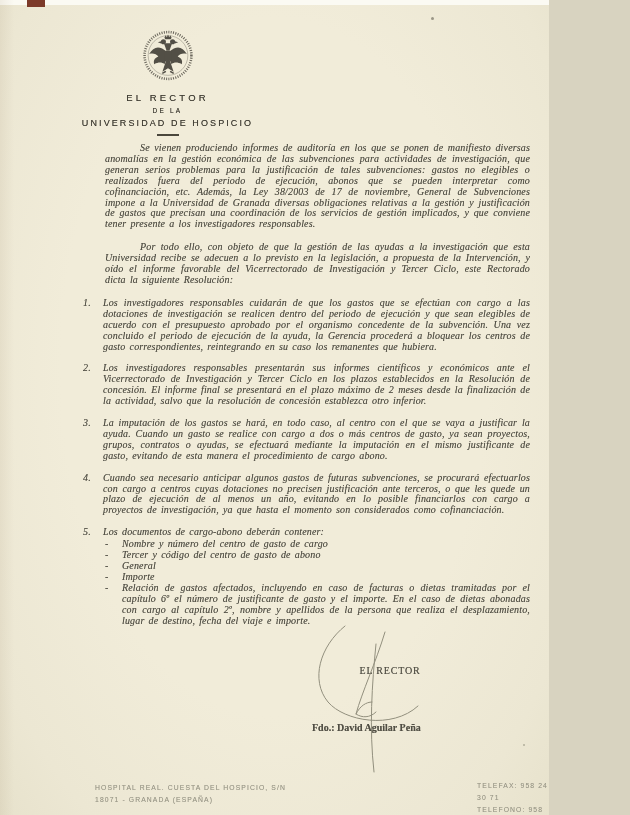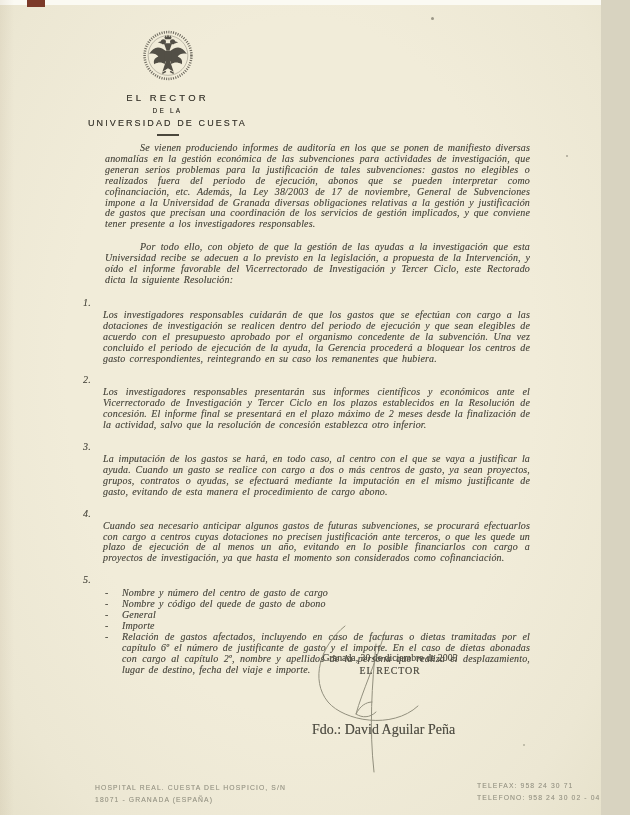--- a/index.html
+++ b/index.html
@@ -4,21 +4,21 @@
 <style>
   html, body { margin: 0; padding: 0; }
   body {
     width: 630px; height: 815px;
     font-family: "Liberation Serif", serif;
     overflow: hidden;
     background: #d8d3c0;
   }
   .page {
     position: relative;
-    width: 601px; height: 815px;
+    width: 549px; height: 815px;
     background: radial-gradient(ellipse at 50% 45%, #f1ecd9 55%, #ece7d3 85%, #e7e2cc 100%);
     overflow: hidden;
   }
   
   .scan-top-strip { position: absolute; left: 0; top: 0; width: 630px; height: 5px; background: #fbfaf3; }
   .scan-red-mark { position: absolute; left: 27px; top: 0; width: 18px; height: 7px; background: #7c3a29; filter: blur(0.6px); }
   .scan-left-shade { position: absolute; left: 0; top: 0; width: 14px; height: 815px;
     background: linear-gradient(90deg, rgba(160,140,110,0.12), rgba(160,140,110,0)); }
   .speck { position: absolute; border-radius: 50%; background: #6d6a5c; }
   .speck.s1 { left: 431px; top: 17px; width: 3px; height: 3px; opacity: .65; }
@@ -39,39 +39,39 @@
     position: absolute; left: 105px; top: 143px; width: 425px;
     color: #4f4d43; font-size: 10px; line-height: 10.9px;
     text-align: justify; word-spacing: 1.5px; letter-spacing: 0.15px;
     text-shadow: 0 0 0.55px rgba(79,77,67,0.55);
     font-style: italic;
   }
   .para { margin: 0 0 12px 0; text-indent: 35px; }
   .rlist { margin-left: -22px;  }
   .li { display: flex; margin-bottom: 11px; }
   .li-num { flex: none; width: 20px; }
-  .li-text { flex: 1; text-align: justify; margin-top: 12px; }
+  .li-text { flex: 1; text-align: justify; }
   .bullets { margin-top: 1px; }
   .bullet { display: flex; }
   .b-dash { flex: none; width: 17px; padding-left: 2px; }
   .b-text { flex: 1; text-align: justify; }
 
   
   .sig-flourish { position: absolute; left: 290px; top: 618px; width: 180px; height: 165px; pointer-events: none; }
   .sig-place-date {
     position: absolute; left: 295px; top: 652px; width: 190px; text-align: center;
     color: #504e44; font-size: 9.8px; text-shadow: 0 0 0.55px rgba(80,78,68,0.55);
   }
   .sig-title {
     position: absolute; left: 295px; top: 665px; width: 190px; text-align: center;
     color: #504e44; font-size: 10px; letter-spacing: 0.8px; text-shadow: 0 0 0.55px rgba(80,78,68,0.55);
   }
   .sig-fdo {
     position: absolute; left: 312px; top: 722px;
-    color: #504e44; font-size: 14px; text-shadow: 0 0 0.55px rgba(80,78,68,0.55);
+    color: #504e44; font-size: 10px; text-shadow: 0 0 0.55px rgba(80,78,68,0.55); font-weight: bold;
   }
 
   
   .footer-left, .footer-right {
     position: absolute; font-family: "Liberation Sans", sans-serif;
     font-size: 6.8px; letter-spacing: 1.1px; color: #9c9a8a; line-height: 12px;
     text-shadow: 0 0 0.5px rgba(156,154,138,0.6);
   }
   .footer-left  { left: 95px;  top: 782px; }
   .footer-right { left: 477px; top: 780px; }
@@ -106,21 +106,21 @@
           <path d="M43 19 l2.3 -5 2.4 4 2.3 -5 2.4 5 2.3 -4 2.3 5 -1.5 3 -10.8 0 z"></path>
           <rect x="43" y="44" width="14" height="21" rx="4"></rect>
           <path d="M46 65 L39 86 L50 79 L61 86 L54 65 Z"></path>
           <path d="M38 88 l7 -4 1.6 2.4 -7 4 z"></path>
           <path d="M62 88 l-7 -4 -1.6 2.4 7 4 z"></path>
         </g>
       </svg>
     </div>
     <div class="lh-line lh-1">EL RECTOR</div>
     <div class="lh-line lh-2">DE LA</div>
-    <div class="lh-line lh-3">UNIVERSIDAD DE CUESTA</div>
+    <div class="lh-line lh-3">UNIVERSIDAD DE HOSPICIO</div>
     <div class="lh-rule"></div>
   </div>
 
   <div class="doc-body">
     <p class="para">Se vienen produciendo informes de auditoría en los que se ponen de manifiesto diversas anomalías en la gestión económica de las subvenciones para actividades de investigación, que generan serios problemas para la justificación de tales subvenciones: gastos no elegibles o realizados fuera del periodo de ejecución, abonos que se pueden interpretar como cofinanciación, etc. Además, la Ley 38/2003 de 17 de noviembre, General de Subvenciones impone a la Universidad de Granada diversas obligaciones relativas a la gestión y justificación de gastos que precisan una coordinación de los servicios de gestión implicados, y que conviene tener presente a los investigadores responsables.</p>
     <p class="para">Por todo ello, con objeto de que la gestión de las ayudas a la investigación que esta Universidad recibe se adecuen a lo previsto en la legislación, a propuesta de la Intervención, y oído el informe favorable del Vicerrectorado de Investigación y Tercer Ciclo, este Rectorado dicta la siguiente Resolución:</p>
 
     <div class="rlist">
       <div class="li">
         <span class="li-num">1.</span>
@@ -134,48 +134,48 @@
         <span class="li-num">3.</span>
         <div class="li-text">La imputación de los gastos se hará, en todo caso, al centro con el que se vaya a justificar la ayuda. Cuando un gasto se realice con cargo a dos o más centros de gasto, ya sean proyectos, grupos, contratos o ayudas, se efectuará mediante la imputación en el mismo justificante de gasto, evitando de esta manera el procedimiento de cargo abono.</div>
       </div>
       <div class="li">
         <span class="li-num">4.</span>
         <div class="li-text">Cuando sea necesario anticipar algunos gastos de futuras subvenciones, se procurará efectuarlos con cargo a centros cuyas dotaciones no precisen justificación ante terceros, o que les quede un plazo de ejecución de al menos un año, evitando en lo posible financiarlos con cargo a proyectos de investigación, ya que hasta el momento son considerados como cofinanciación.</div>
       </div>
       <div class="li">
         <span class="li-num">5.</span>
         <div class="li-text">
+          <div>Los documentos de cargo-abono deberán contener:</div>
           <div class="bullets">
             <div class="bullet">
               <span class="b-dash">-</span>
               <div class="b-text">Nombre y número del centro de gasto de cargo</div>
             </div>
             <div class="bullet">
               <span class="b-dash">-</span>
-              <div class="b-text">Nombre y código del quede de gasto de abono</div>
+              <div class="b-text">Tercer y código del centro de gasto de abono</div>
             </div>
             <div class="bullet">
               <span class="b-dash">-</span>
               <div class="b-text">General</div>
             </div>
             <div class="bullet">
               <span class="b-dash">-</span>
               <div class="b-text">Importe</div>
             </div>
             <div class="bullet">
               <span class="b-dash">-</span>
               <div class="b-text">Relación de gastos afectados, incluyendo en caso de facturas o dietas tramitadas por el capítulo 6º el número de justificante de gasto y el importe. En el caso de dietas abonadas con cargo al capítulo 2º, nombre y apellidos de la persona que realiza el desplazamiento, lugar de destino, fecha del viaje e importe.</div>
             </div>
           </div>
         </div>
       </div>
     </div>
   </div>
 
-  <div class="sig-place-date">Granada, 30 de diciembre de 2005</div>
   <div class="sig-title">EL RECTOR</div>
   <div class="sig-flourish">
     <svg viewBox="0 0 180 165" width="180" height="165">
       <g fill="none" stroke="#72705f" stroke-width="1" opacity="0.75" stroke-linecap="round">
         <path d="M55 8 C30 28 20 62 38 84 C54 103 102 112 128 88"></path>
         <path d="M86 26 C82 66 79 110 84 154"></path>
         <path d="M95 14 C86 44 72 74 66 96 C72 100 80 100 86 94"></path>
         <path d="M66 96 C70 88 76 84 82 84"></path>
       </g>
     </svg>

